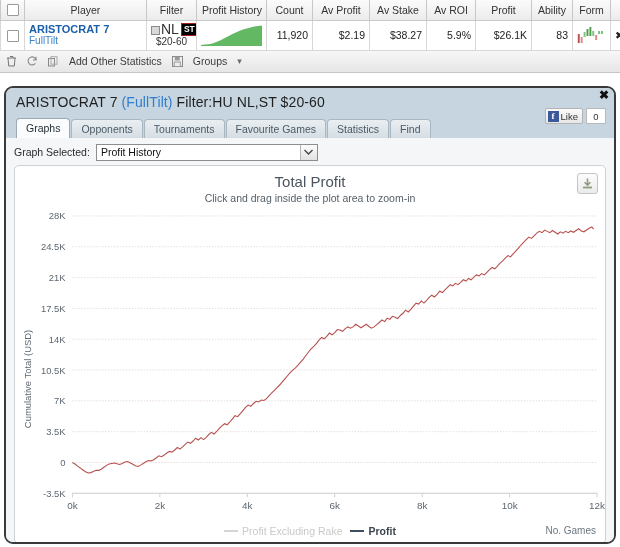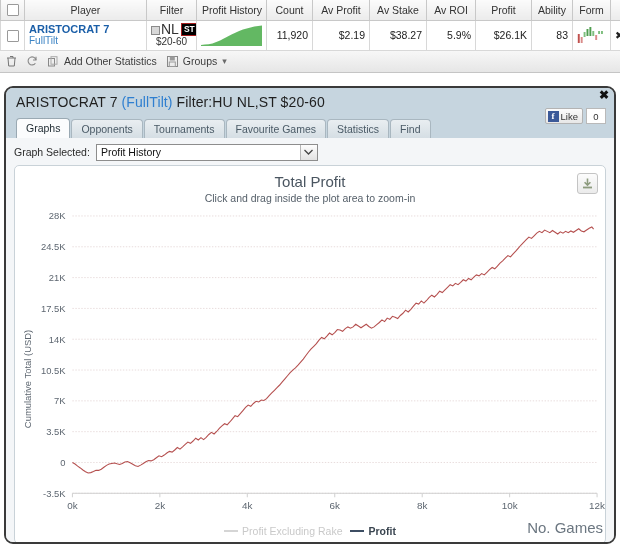--- a/index.html
+++ b/index.html
@@ -55,21 +55,21 @@
   .x-icon { color:#9fb6c9; font-size:11px; text-align:center; }
 
   
   #grid-toolbar {
     height: 22px; width:620px;
     background: linear-gradient(to bottom,#f7f7f7,#e6e6e6);
     border-bottom: 1px solid #c5c5c5;
     display:flex; align-items:center; gap:10px; padding-left:6px;
     font-size:10.5px; color:#3c3c3c;
   }
-  #grid-toolbar .tb-item { display:flex; align-items:center; gap:5px; cursor:default; }
+  #grid-toolbar .tb-item { display:flex; align-items:center; gap:10px; cursor:default; }
   #grid-toolbar svg { display:block; }
 
   
   #dialog {
     position: absolute; left: 4px; top: 86px;
     width: 612px; height: 458px;
     border: 2px solid #3a3a3a; border-radius: 9px;
     background: #eef2f5;
     overflow: hidden;
   }
@@ -181,22 +181,22 @@
     display:flex; align-items:center; justify-content:center; gap:8px;
     font-size:10.5px;
   }
   .lg-item { display:flex; align-items:center; gap:4px; }
   .lg-dash { display:inline-block; width:14px; height:2px; }
   .lg-off { color:#c9c9c9; }
   .lg-off .lg-dash { background:#d5d5d5; }
   .lg-on  { color:#3a4550; font-weight:bold; }
   .lg-on .lg-dash { background:#3d4e63; height:2px; }
   #x-axis-title {
-    position:absolute; right:2px; bottom:7px;
-    font-size:15px; color:#6b7680;
+    position:absolute; right:9px; bottom:7px;
+    font-size:10px; color:#6b7680;
   }
 </style>
 </head>
 <body>
 
 <div id="top-table">
   <table class="stat-grid">
     <colgroup>
       <col style="width:24px">
         <col style="width:122px">

